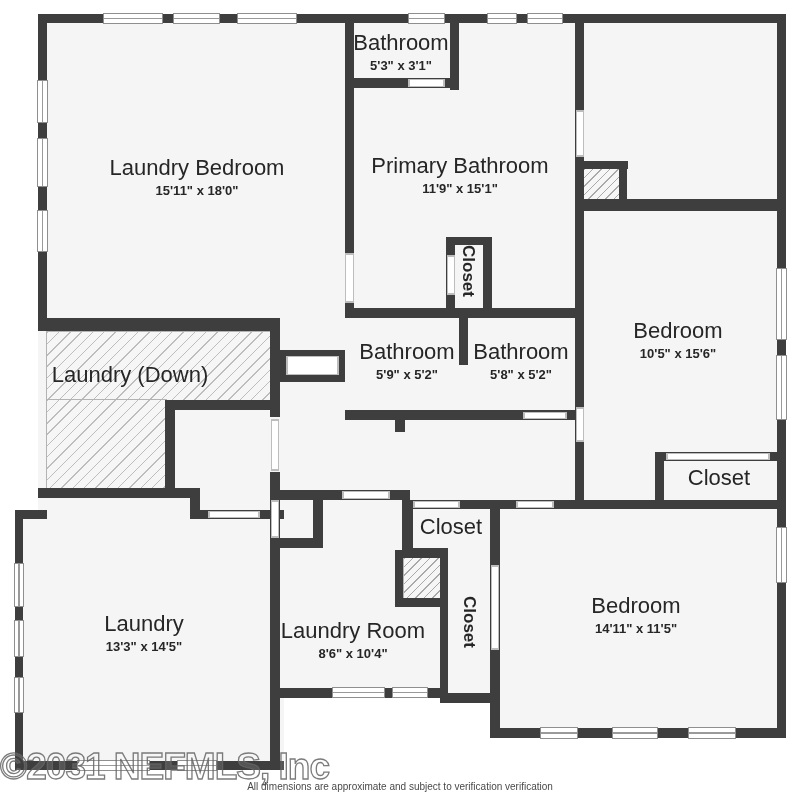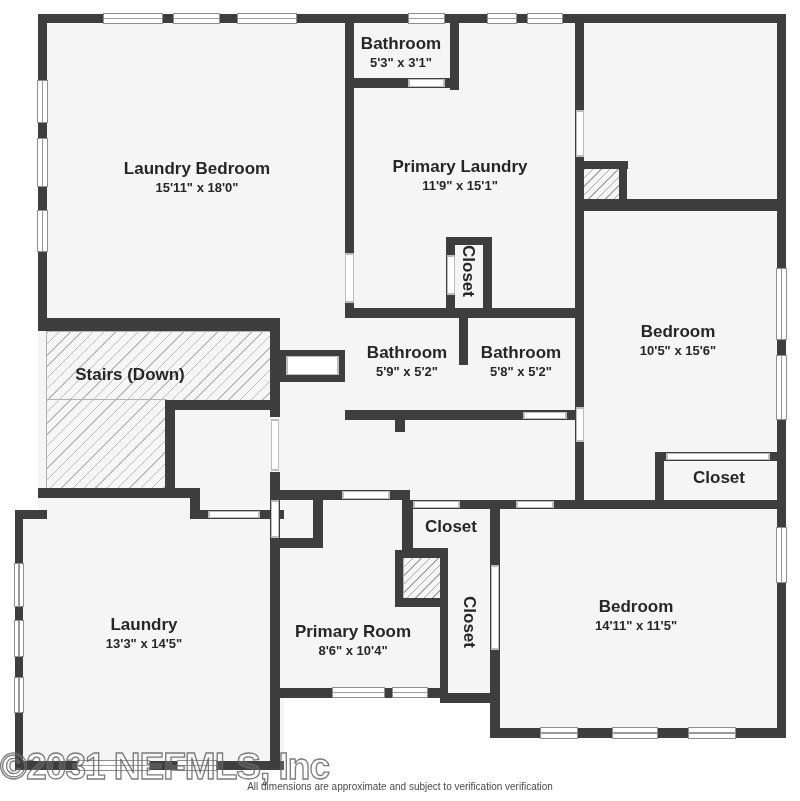--- a/index.html
+++ b/index.html
@@ -11,21 +11,21 @@
   .hx2{background-image:repeating-linear-gradient(135deg,#a9a9a9 0 1px,transparent 1px 6px);}
   .w{position:absolute;background:#3e3e3e;z-index:3;}
   .dH{position:absolute;background:#fff;border:1px solid #bdbdbd;border-left-width:2px;border-right-width:2px;z-index:4;box-sizing:border-box;}
   .dV{position:absolute;background:#fff;border:1px solid #bdbdbd;border-top-width:2px;border-bottom-width:2px;z-index:4;box-sizing:border-box;}
   .wH{position:absolute;border:1px solid #8f8f8f;z-index:4;box-sizing:border-box;
       background:linear-gradient(to bottom,#fff 0 42%,#9a9a9a 42% 58%,#fff 58% 100%);}
   .wV{position:absolute;border:1px solid #8f8f8f;z-index:4;box-sizing:border-box;
       background:linear-gradient(to right,#fff 0 42%,#9a9a9a 42% 58%,#fff 58% 100%);}
   .lbl{position:absolute;transform:translate(-50%,-50%);text-align:center;color:#262626;
        white-space:nowrap;z-index:5;line-height:1.3;}
-  .lbl .nm{display:block;font-size:17px;font-weight:bold;}
+  .lbl .nm{display:block;font-size:22px;font-weight:normal;}
   .lbl .dm{display:block;font-size:13px;font-weight:bold;}
   .lblv{position:absolute;transform:translate(-50%,-50%) rotate(90deg);color:#262626;
         white-space:nowrap;z-index:5;font-size:17px;font-weight:bold;}
   .watermark{position:absolute;left:0px;top:746px;z-index:6;font-size:37px;font-weight:bold;
         letter-spacing:-1px;color:rgba(255,255,255,0.12);
         -webkit-text-stroke:1.3px rgba(100,100,100,0.85);}
   .disclaimer{position:absolute;left:50%;top:781px;transform:translateX(-50%);z-index:6;
         font-size:10px;color:#4a4a4a;white-space:nowrap;}
 </style>
 </head>
@@ -132,48 +132,48 @@
 
   <div class="lbl" style="left:197px;top:177px">
     <span class="nm">Laundry Bedroom</span>
     <span class="dm">15'11" x 18'0"</span>
   </div>
   <div class="lbl" style="left:401px;top:52px">
     <span class="nm">Bathroom</span>
     <span class="dm">5'3" x 3'1"</span>
   </div>
   <div class="lbl" style="left:460px;top:175px">
-    <span class="nm">Primary Laundry</span>
+    <span class="nm">Primary Bathroom</span>
     <span class="dm">11'9" x 15'1"</span>
   </div>
   <div class="lbl" style="left:678px;top:340px">
     <span class="nm">Bedroom</span>
     <span class="dm">10'5" x 15'6"</span>
   </div>
   <div class="lblv" style="left:468px;top:271px">Closet</div>
   <div class="lbl" style="left:407px;top:361px">
     <span class="nm">Bathroom</span>
     <span class="dm">5'9" x 5'2"</span>
   </div>
   <div class="lbl" style="left:521px;top:361px">
     <span class="nm">Bathroom</span>
     <span class="dm">5'8" x 5'2"</span>
   </div>
   <div class="lbl" style="left:130px;top:375px">
-    <span class="nm">Stairs (Down)</span>
+    <span class="nm">Laundry (Down)</span>
   </div>
   <div class="lbl" style="left:719px;top:478px">
     <span class="nm">Closet</span>
   </div>
   <div class="lbl" style="left:144px;top:633px">
     <span class="nm">Laundry</span>
     <span class="dm">13'3" x 14'5"</span>
   </div>
   <div class="lbl" style="left:353px;top:640px">
-    <span class="nm">Primary Room</span>
+    <span class="nm">Laundry Room</span>
     <span class="dm">8'6" x 10'4"</span>
   </div>
   <div class="lbl" style="left:451px;top:527px">
     <span class="nm">Closet</span>
   </div>
   <div class="lblv" style="left:469px;top:622px">Closet</div>
   <div class="lbl" style="left:636px;top:615px">
     <span class="nm">Bedroom</span>
     <span class="dm">14'11" x 11'5"</span>
   </div>

